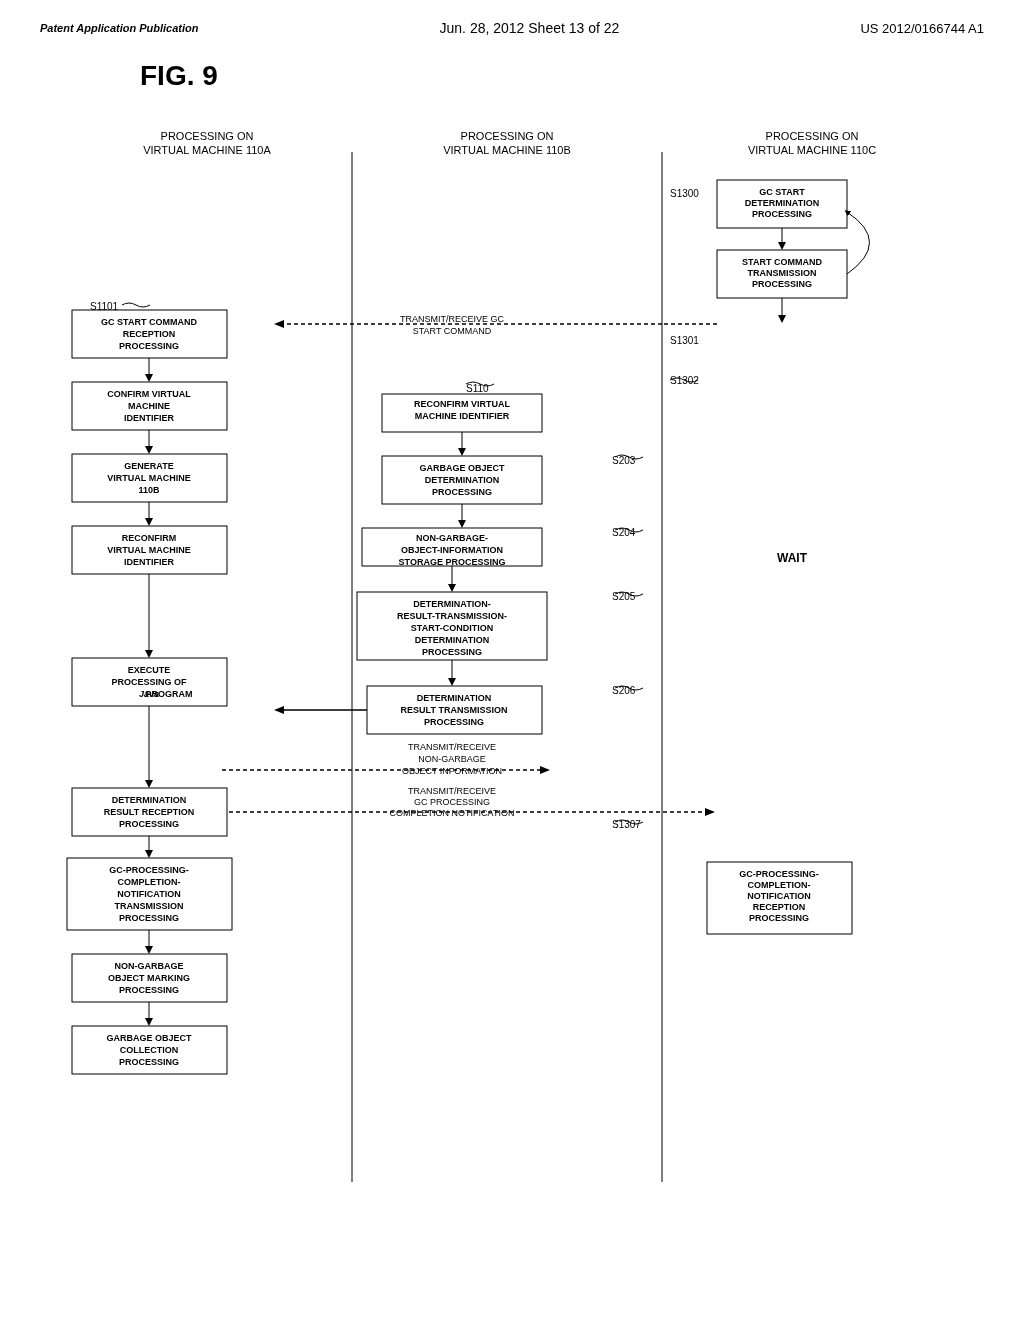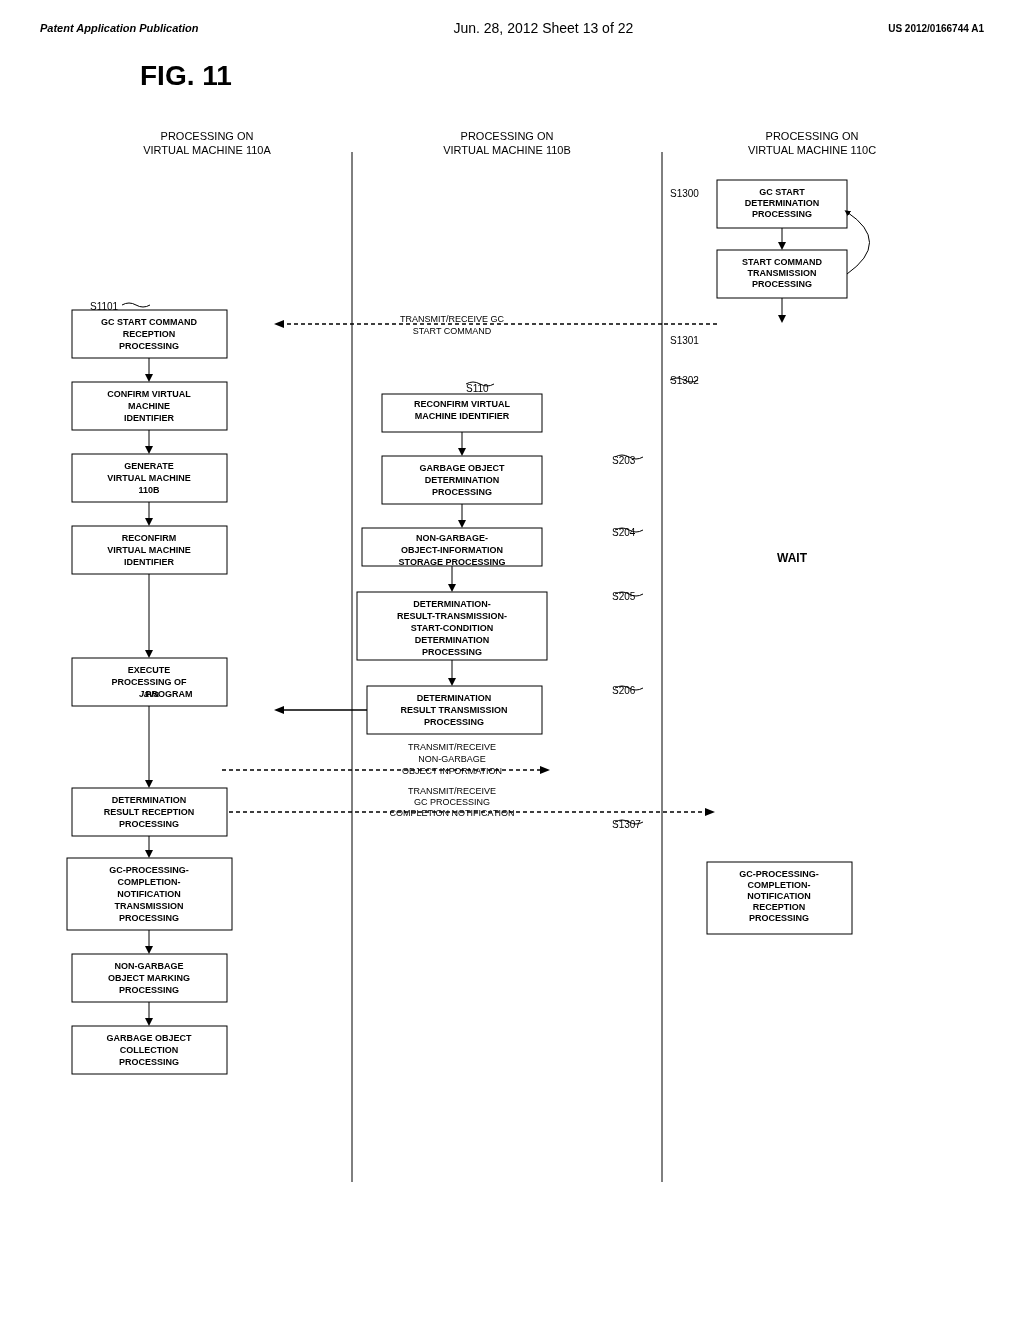--- a/index.html
+++ b/index.html
@@ -24,21 +24,21 @@
       justify-content: space-between;
       align-items: center;
       font-size: 11px;
       border-bottom: none;
       margin-bottom: 15px;
       padding-bottom: 4px;
     }
 
     .header-left { font-weight: bold; font-style: italic; }
     .header-center { font-size: 14px; }
-    .header-right { font-size: 10px; font-weight: bold; }
+    .header-right { font-size: 13px; }
 
     .fig-title {
       font-size: 28px;
       font-weight: bold;
       margin: 20px 0 30px 100px;
     }
 
     .diagram-area {
       position: relative;
       width: 920px;
@@ -59,21 +59,21 @@
 <body>
 
 <div class="page">
 
   <div class="header">
     <span class="header-left">Patent Application Publication</span>
     <span class="header-center">Jun. 28, 2012  Sheet 13 of 22</span>
     <span class="header-right">US 2012/0166744 A1</span>
   </div>
 
-  <div class="fig-title">FIG. 11</div>
+  <div class="fig-title">FIG. 9</div>
 
   <div class="diagram-area">
     <svg class="diagram-svg" viewBox="0 0 920 1080" xmlns="http://www.w3.org/2000/svg">
 
       <line x1="300" y1="30" x2="300" y2="1060" stroke="#000" stroke-width="1" stroke-dasharray="none"></line>
       <line x1="610" y1="30" x2="610" y2="1060" stroke="#000" stroke-width="1" stroke-dasharray="none"></line>
 
       <text x="155" y="18" text-anchor="middle" font-size="11" font-family="Arial">PROCESSING ON</text>
       <text x="155" y="32" text-anchor="middle" font-size="11" font-family="Arial">VIRTUAL MACHINE 110A</text>
 

